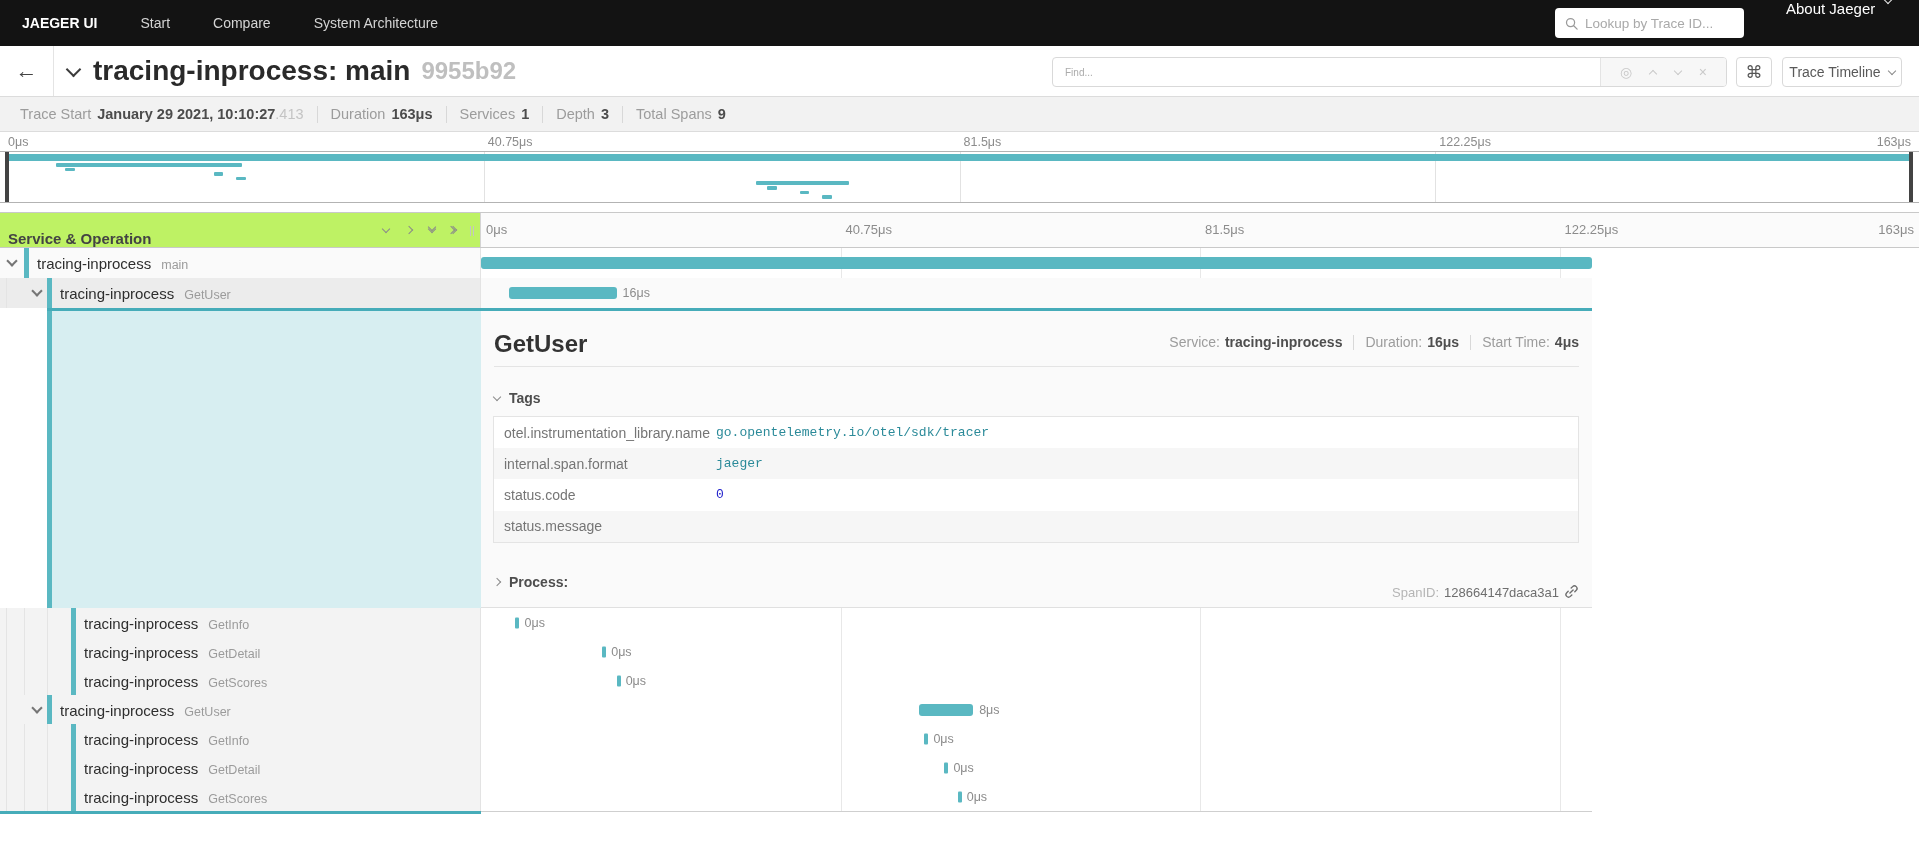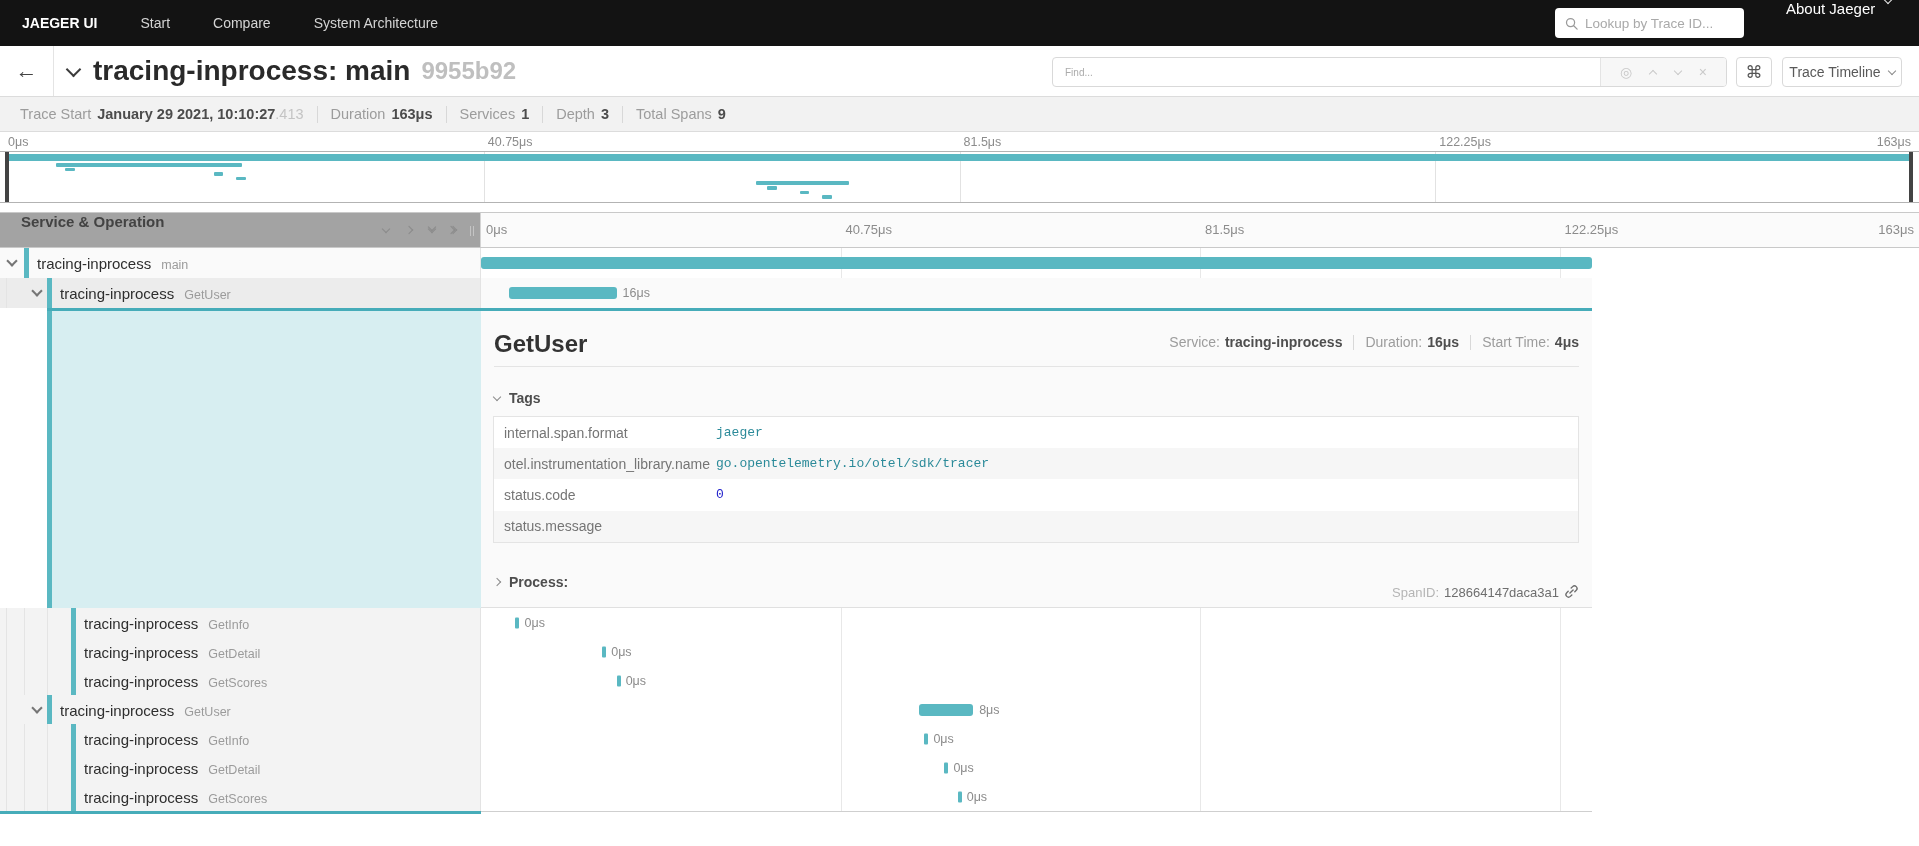--- a/index.html
+++ b/index.html
@@ -50,21 +50,21 @@
   
   .mini-labels{position:absolute;left:0;top:132px;width:1919px;height:19px;}
   .mini-labels .inner,.minimap .inner{position:absolute;left:8px;right:8px;top:0;bottom:0;}
   .mini-tick{position:absolute;bottom:2px;font-size:12.5px;color:#8c8c8c;white-space:nowrap;}
   .minimap{position:absolute;left:0;top:151px;width:1919px;height:52px;background:#fff;border-top:1px solid #b3b3b3;border-bottom:1px solid #b3b3b3;}
   .mini-grid{position:absolute;top:0;bottom:0;width:1px;background:#e2e2e2;}
   .mini-span{position:absolute;background:var(--teal);border-radius:1px;}
   .mini-handle{position:absolute;top:0;bottom:0;width:4px;background:#434343;cursor:ew-resize;}
   
   .tl-header{position:absolute;left:0;top:212px;width:1919px;height:36px;border-top:1px solid #c9c9c9;border-bottom:1px solid #c9c9c9;display:flex;}
-  .tlh-left{width:481px;background:#a3a3a3;border-right:1px solid #d4d4d4;position:relative;display:flex;align-items:flex-start;padding-left:13px;}
+  .tlh-left{width:481px;background:#bef264;border-right:1px solid #d4d4d4;position:relative;display:flex;align-items:flex-end;}
   .tlh-title{font-size:15px;font-weight:bold;color:#434343;margin-left:8px;}
   .tlh-icons{position:absolute;right:24px;top:0;height:100%;display:flex;align-items:center;gap:17px;}
   .tlh-icons .ic{color:#8a8a8a;cursor:pointer;display:flex;align-items:center;}
   .dbl-down{display:flex;flex-direction:column;gap:0;}
   .dbl-down .chev{margin-top:-4px;}
   .dbl-right{display:flex;}
   .dbl-right .chev{margin-left:-4px;}
   .grip{position:absolute;right:6px;top:13px;display:flex;gap:2px;cursor:col-resize;}
   .grip i{display:block;width:1px;height:10px;background:#c4c4c4;}
   .tlh-right{flex:1;background:#fbfbfb;position:relative;}
@@ -290,26 +290,26 @@
           <span class="lbl">Start Time:</span>
           <span class="val">4μs</span>
         </div>
         <div class="d-div"></div>
         <div class="d-sec" style="left: 13px; top: 82px;">
           <span class="chev sm" style="border-color: rgb(138, 138, 138); margin-top: -3px;"></span>
           <span class="t">Tags</span>
         </div>
         <div class="d-table">
           <div class="d-row">
+            <div class="d-key">otel.instrumentation_library.name</div>
+            <div class="d-val str">go.opentelemetry.io/otel/sdk/tracer</div>
+          </div>
+          <div class="d-row">
             <div class="d-key">internal.span.format</div>
             <div class="d-val str">jaeger</div>
-          </div>
-          <div class="d-row">
-            <div class="d-key">otel.instrumentation_library.name</div>
-            <div class="d-val str">go.opentelemetry.io/otel/sdk/tracer</div>
           </div>
           <div class="d-row">
             <div class="d-key">status.code</div>
             <div class="d-val num">0</div>
           </div>
           <div class="d-row">
             <div class="d-key">status.message</div>
             <div class="d-val str"></div>
           </div>
         </div>

